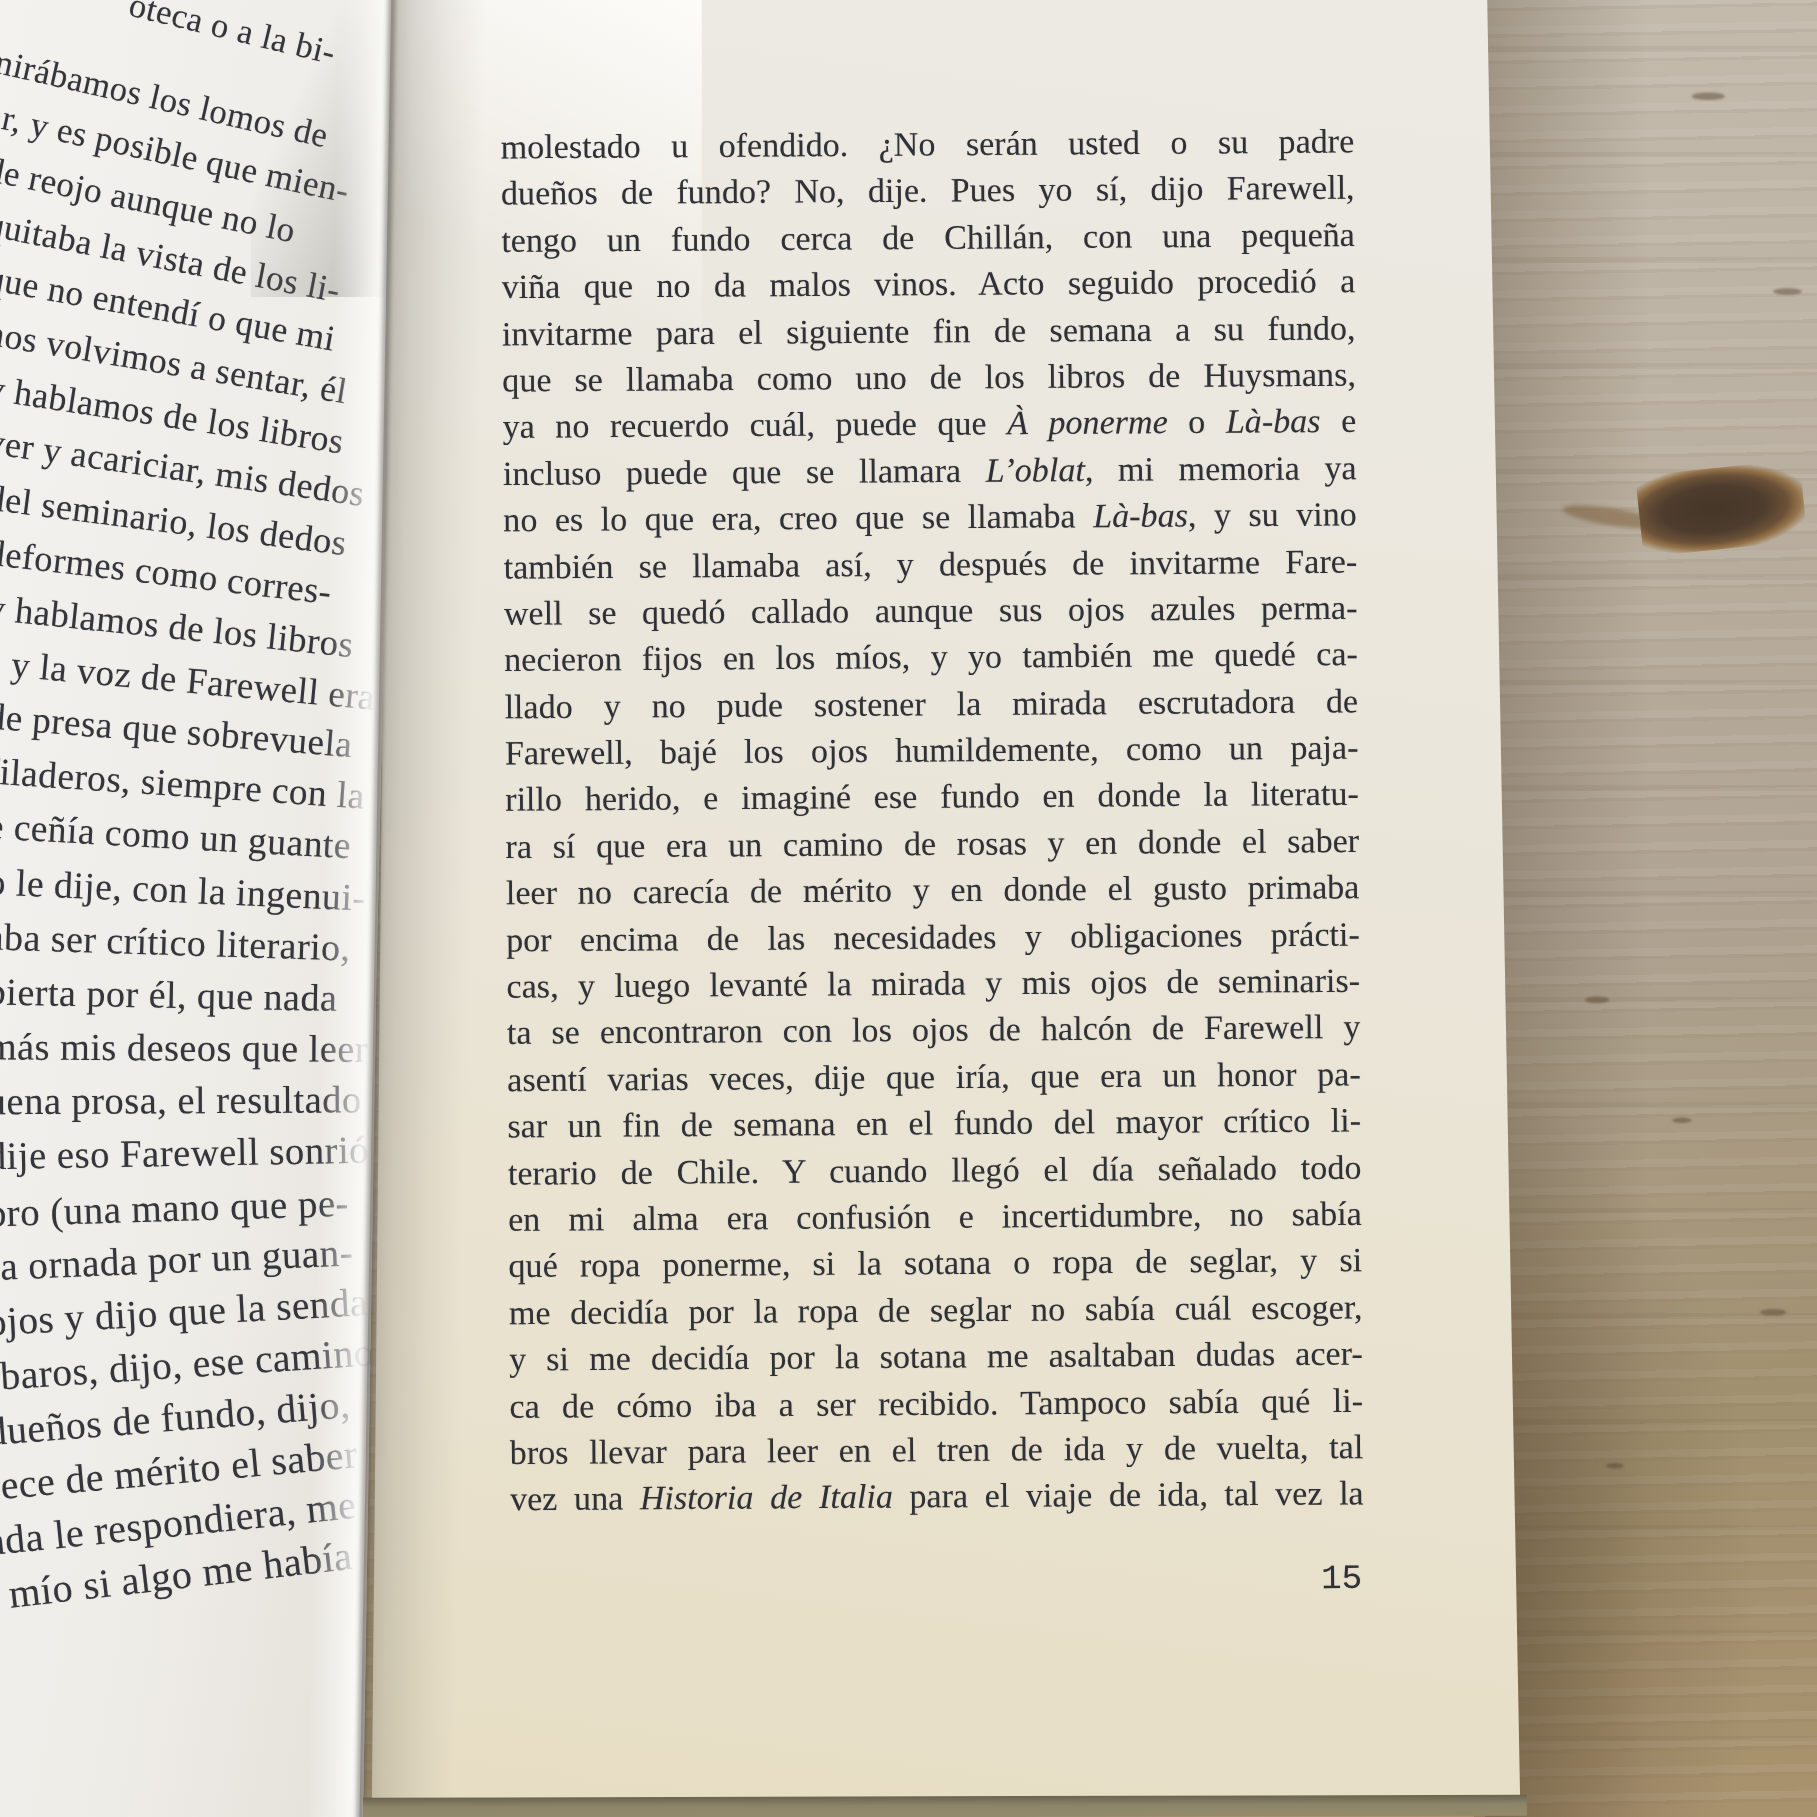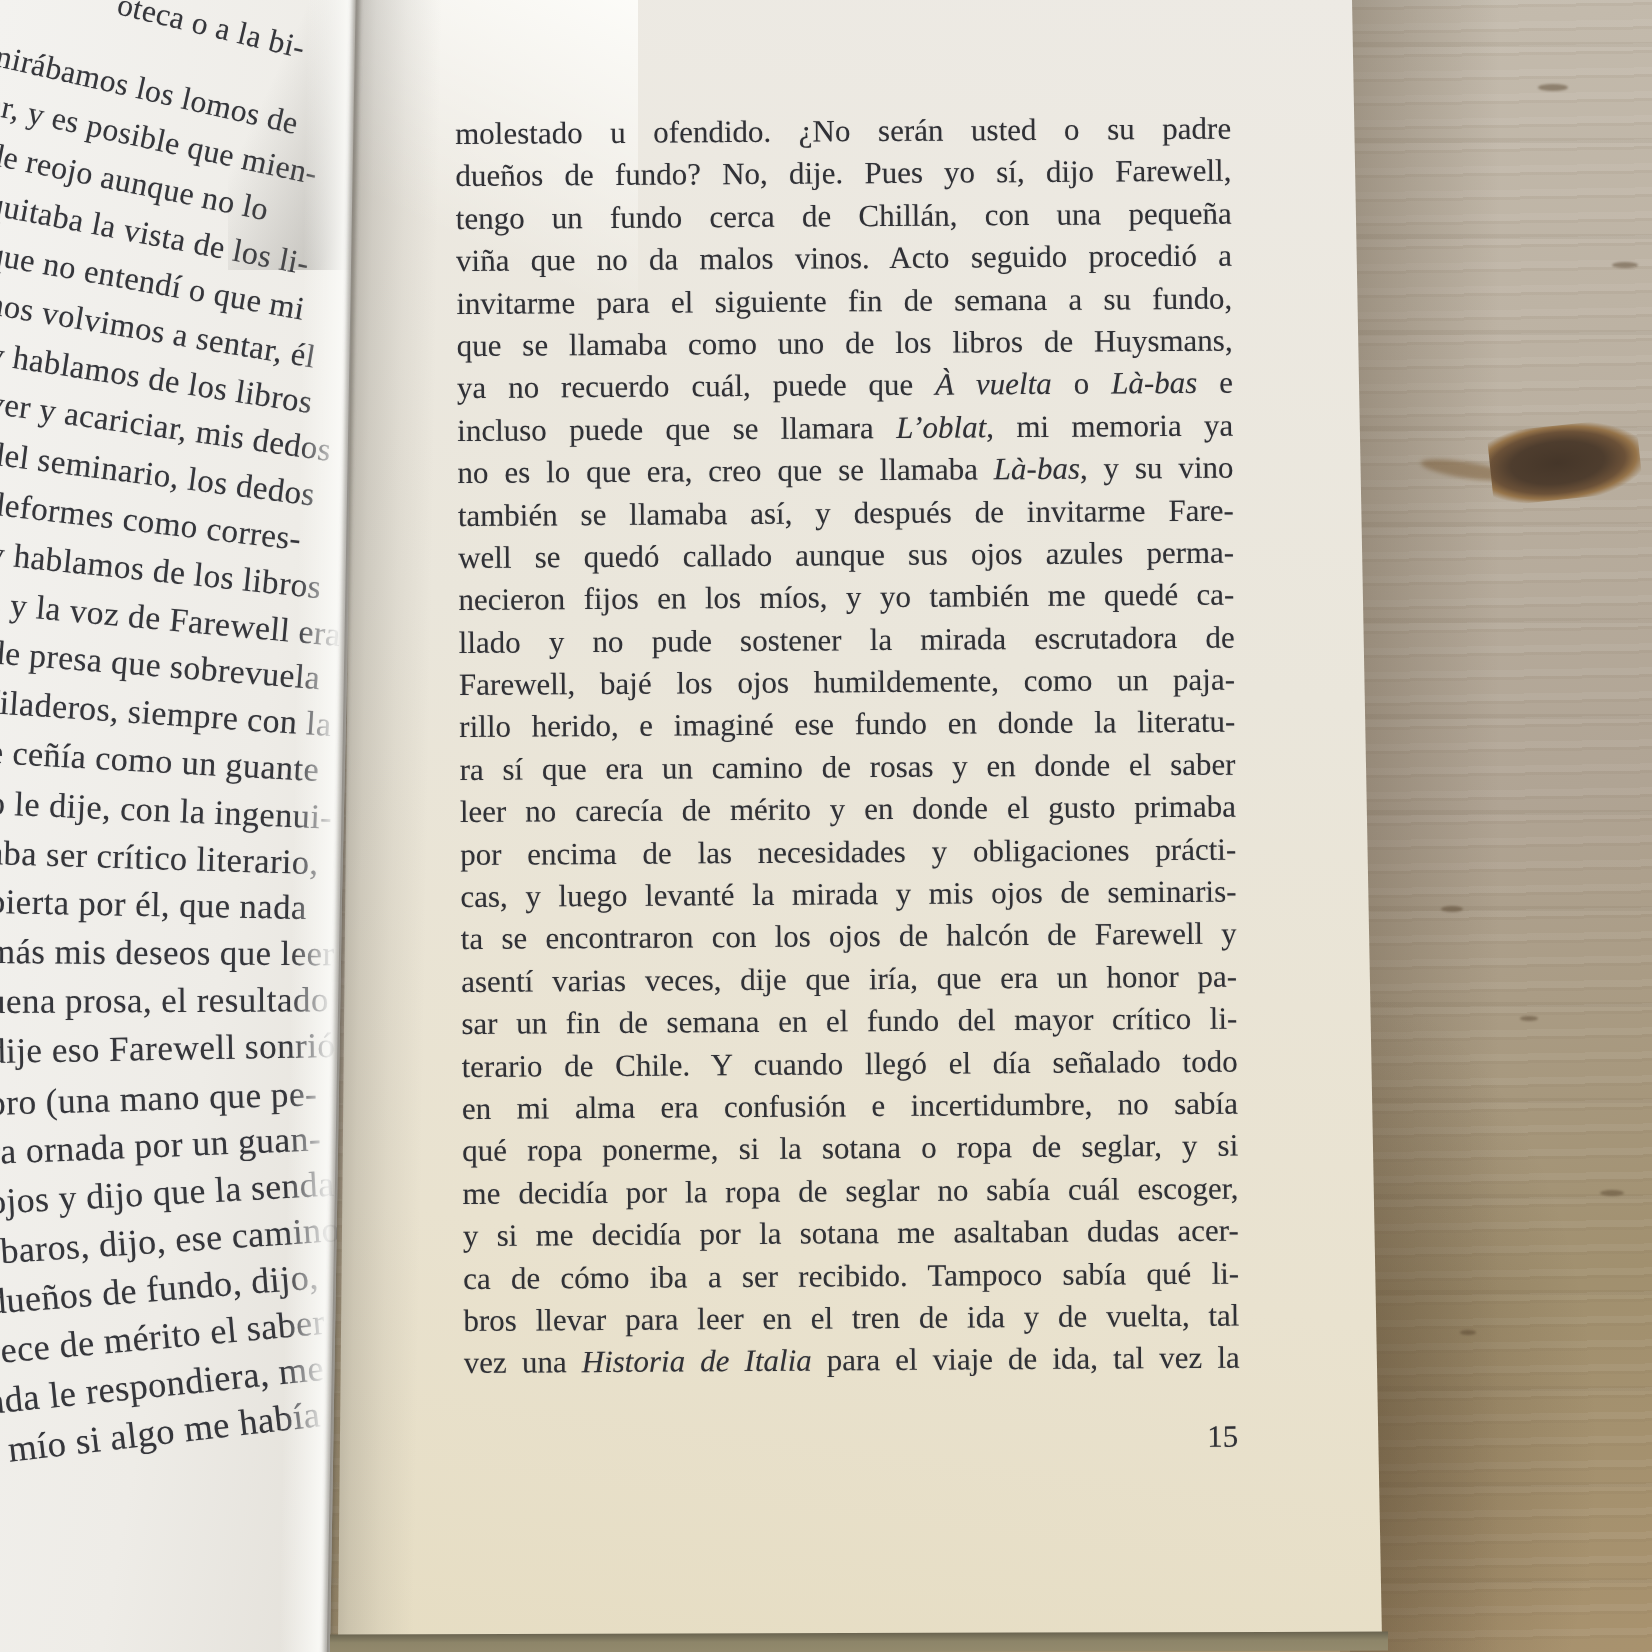--- a/index.html
+++ b/index.html
@@ -99,20 +99,21 @@
   .rline{
     height:42.4px;line-height:42.4px;overflow:hidden;
     text-align:justify;font-size:31px;
     text-shadow:0 0 1px rgba(48,49,54,0.35);
   }
   .rline::after{content:"";display:inline-block;width:100%;height:0;}
   .page-number{
     position:absolute;top:1308px;right:2px;
     font-size:31px;line-height:42px;
     text-shadow:0 0 1px rgba(48,49,54,0.35);
+    font-family:Liberation Mono, monospace;
   }
 
   
   .crease{
     position:absolute;left:356px;top:-20px;width:115px;height:1700px;
     transform-origin:0 0;transform:rotate(1.0deg);
     background:linear-gradient(to right,
       rgba(82,76,66,0.32) 0, rgba(95,90,80,0.20) 18%,
       rgba(120,115,105,0.10) 45%, rgba(150,145,135,0) 75%);
   }
@@ -186,21 +187,21 @@
 
   <div class="right-page">
     <div class="corner-light"></div>
     <div class="right-text" id="right-lines">
       <div class="rline">molestado u ofendido. ¿No serán usted o su padre</div>
         <div class="rline">dueños de fundo? No, dije. Pues yo sí, dijo Farewell,</div>
         <div class="rline">tengo un fundo cerca de Chillán, con una pequeña</div>
         <div class="rline">viña que no da malos vinos. Acto seguido procedió a</div>
         <div class="rline">invitarme para el siguiente fin de semana a su fundo,</div>
         <div class="rline">que se llamaba como uno de los libros de Huysmans,</div>
-        <div class="rline">ya no recuerdo cuál, puede que <i>À vuelta</i> o <i>Là-bas</i> e</div>
+        <div class="rline">ya no recuerdo cuál, puede que <i>À ponerme</i> o <i>Là-bas</i> e</div>
         <div class="rline">incluso puede que se llamara <i>L’oblat</i>, mi memoria ya</div>
         <div class="rline">no es lo que era, creo que se llamaba <i>Là-bas</i>, y su vino</div>
         <div class="rline">también se llamaba así, y después de invitarme Fare-</div>
         <div class="rline">well se quedó callado aunque sus ojos azules perma-</div>
         <div class="rline">necieron fijos en los míos, y yo también me quedé ca-</div>
         <div class="rline">llado y no pude sostener la mirada escrutadora de</div>
         <div class="rline">Farewell, bajé los ojos humildemente, como un paja-</div>
         <div class="rline">rillo herido, e imaginé ese fundo en donde la literatu-</div>
         <div class="rline">ra sí que era un camino de rosas y en donde el saber</div>
         <div class="rline">leer no carecía de mérito y en donde el gusto primaba</div>

